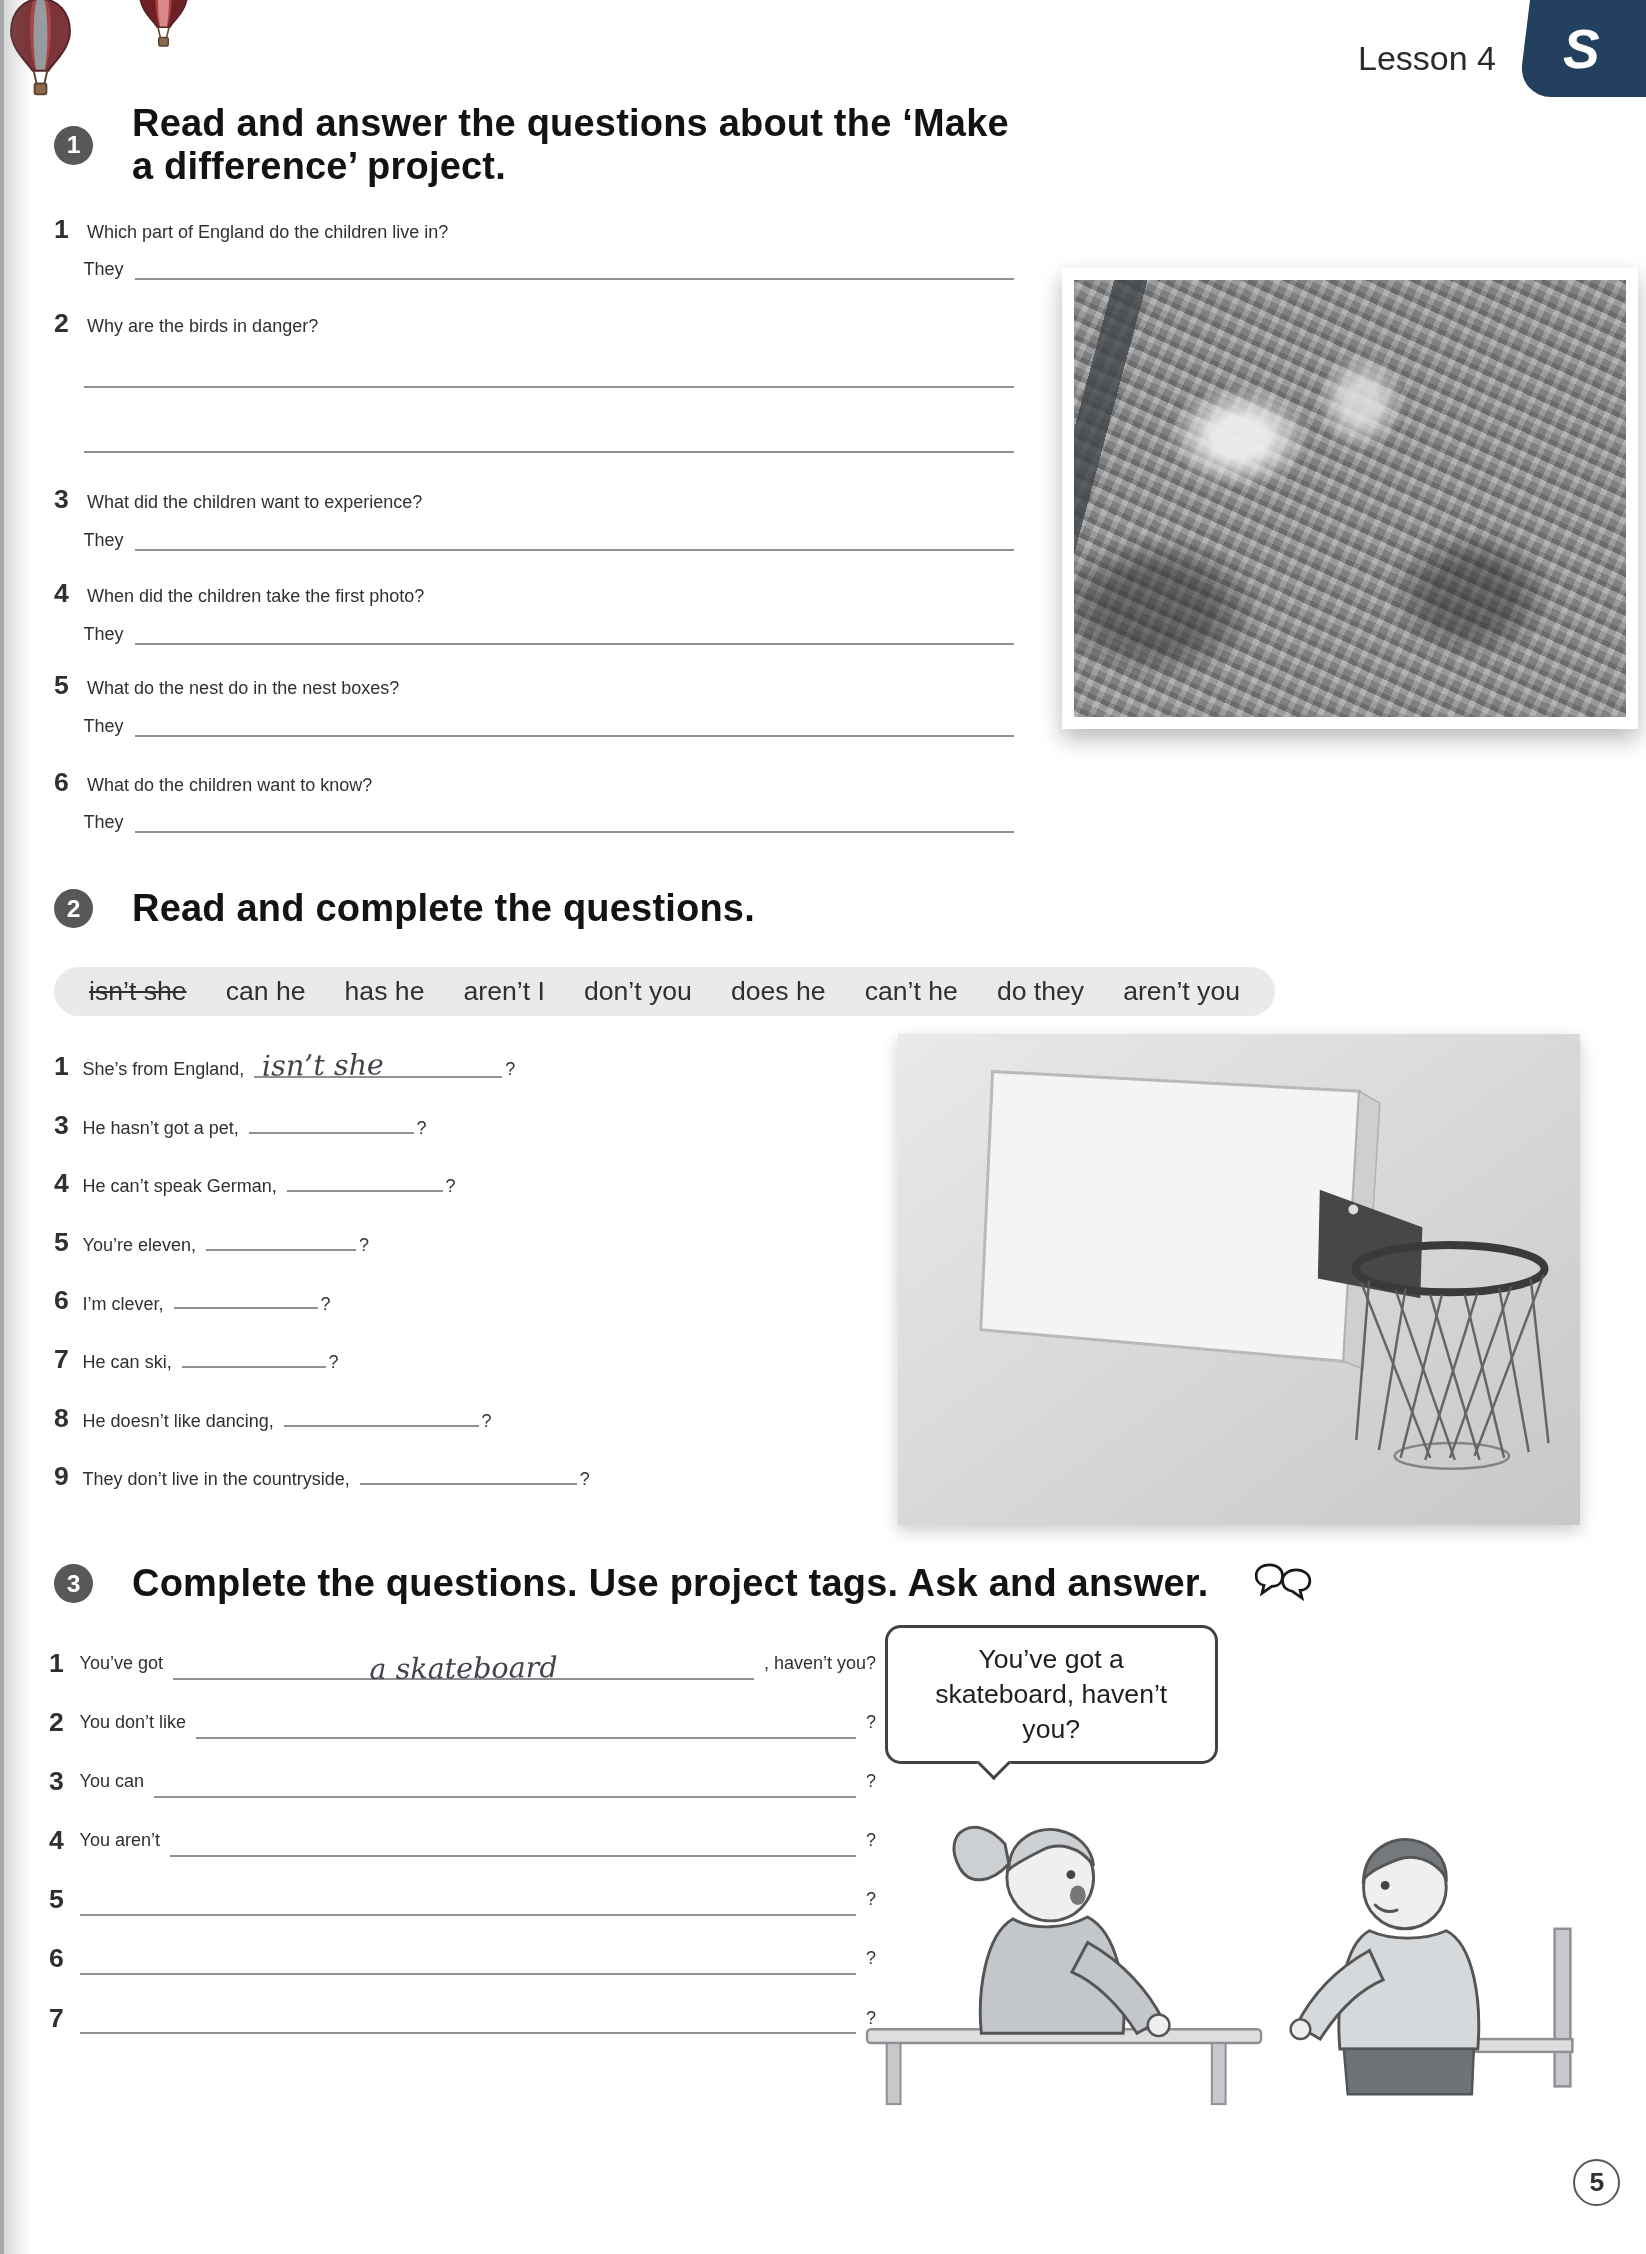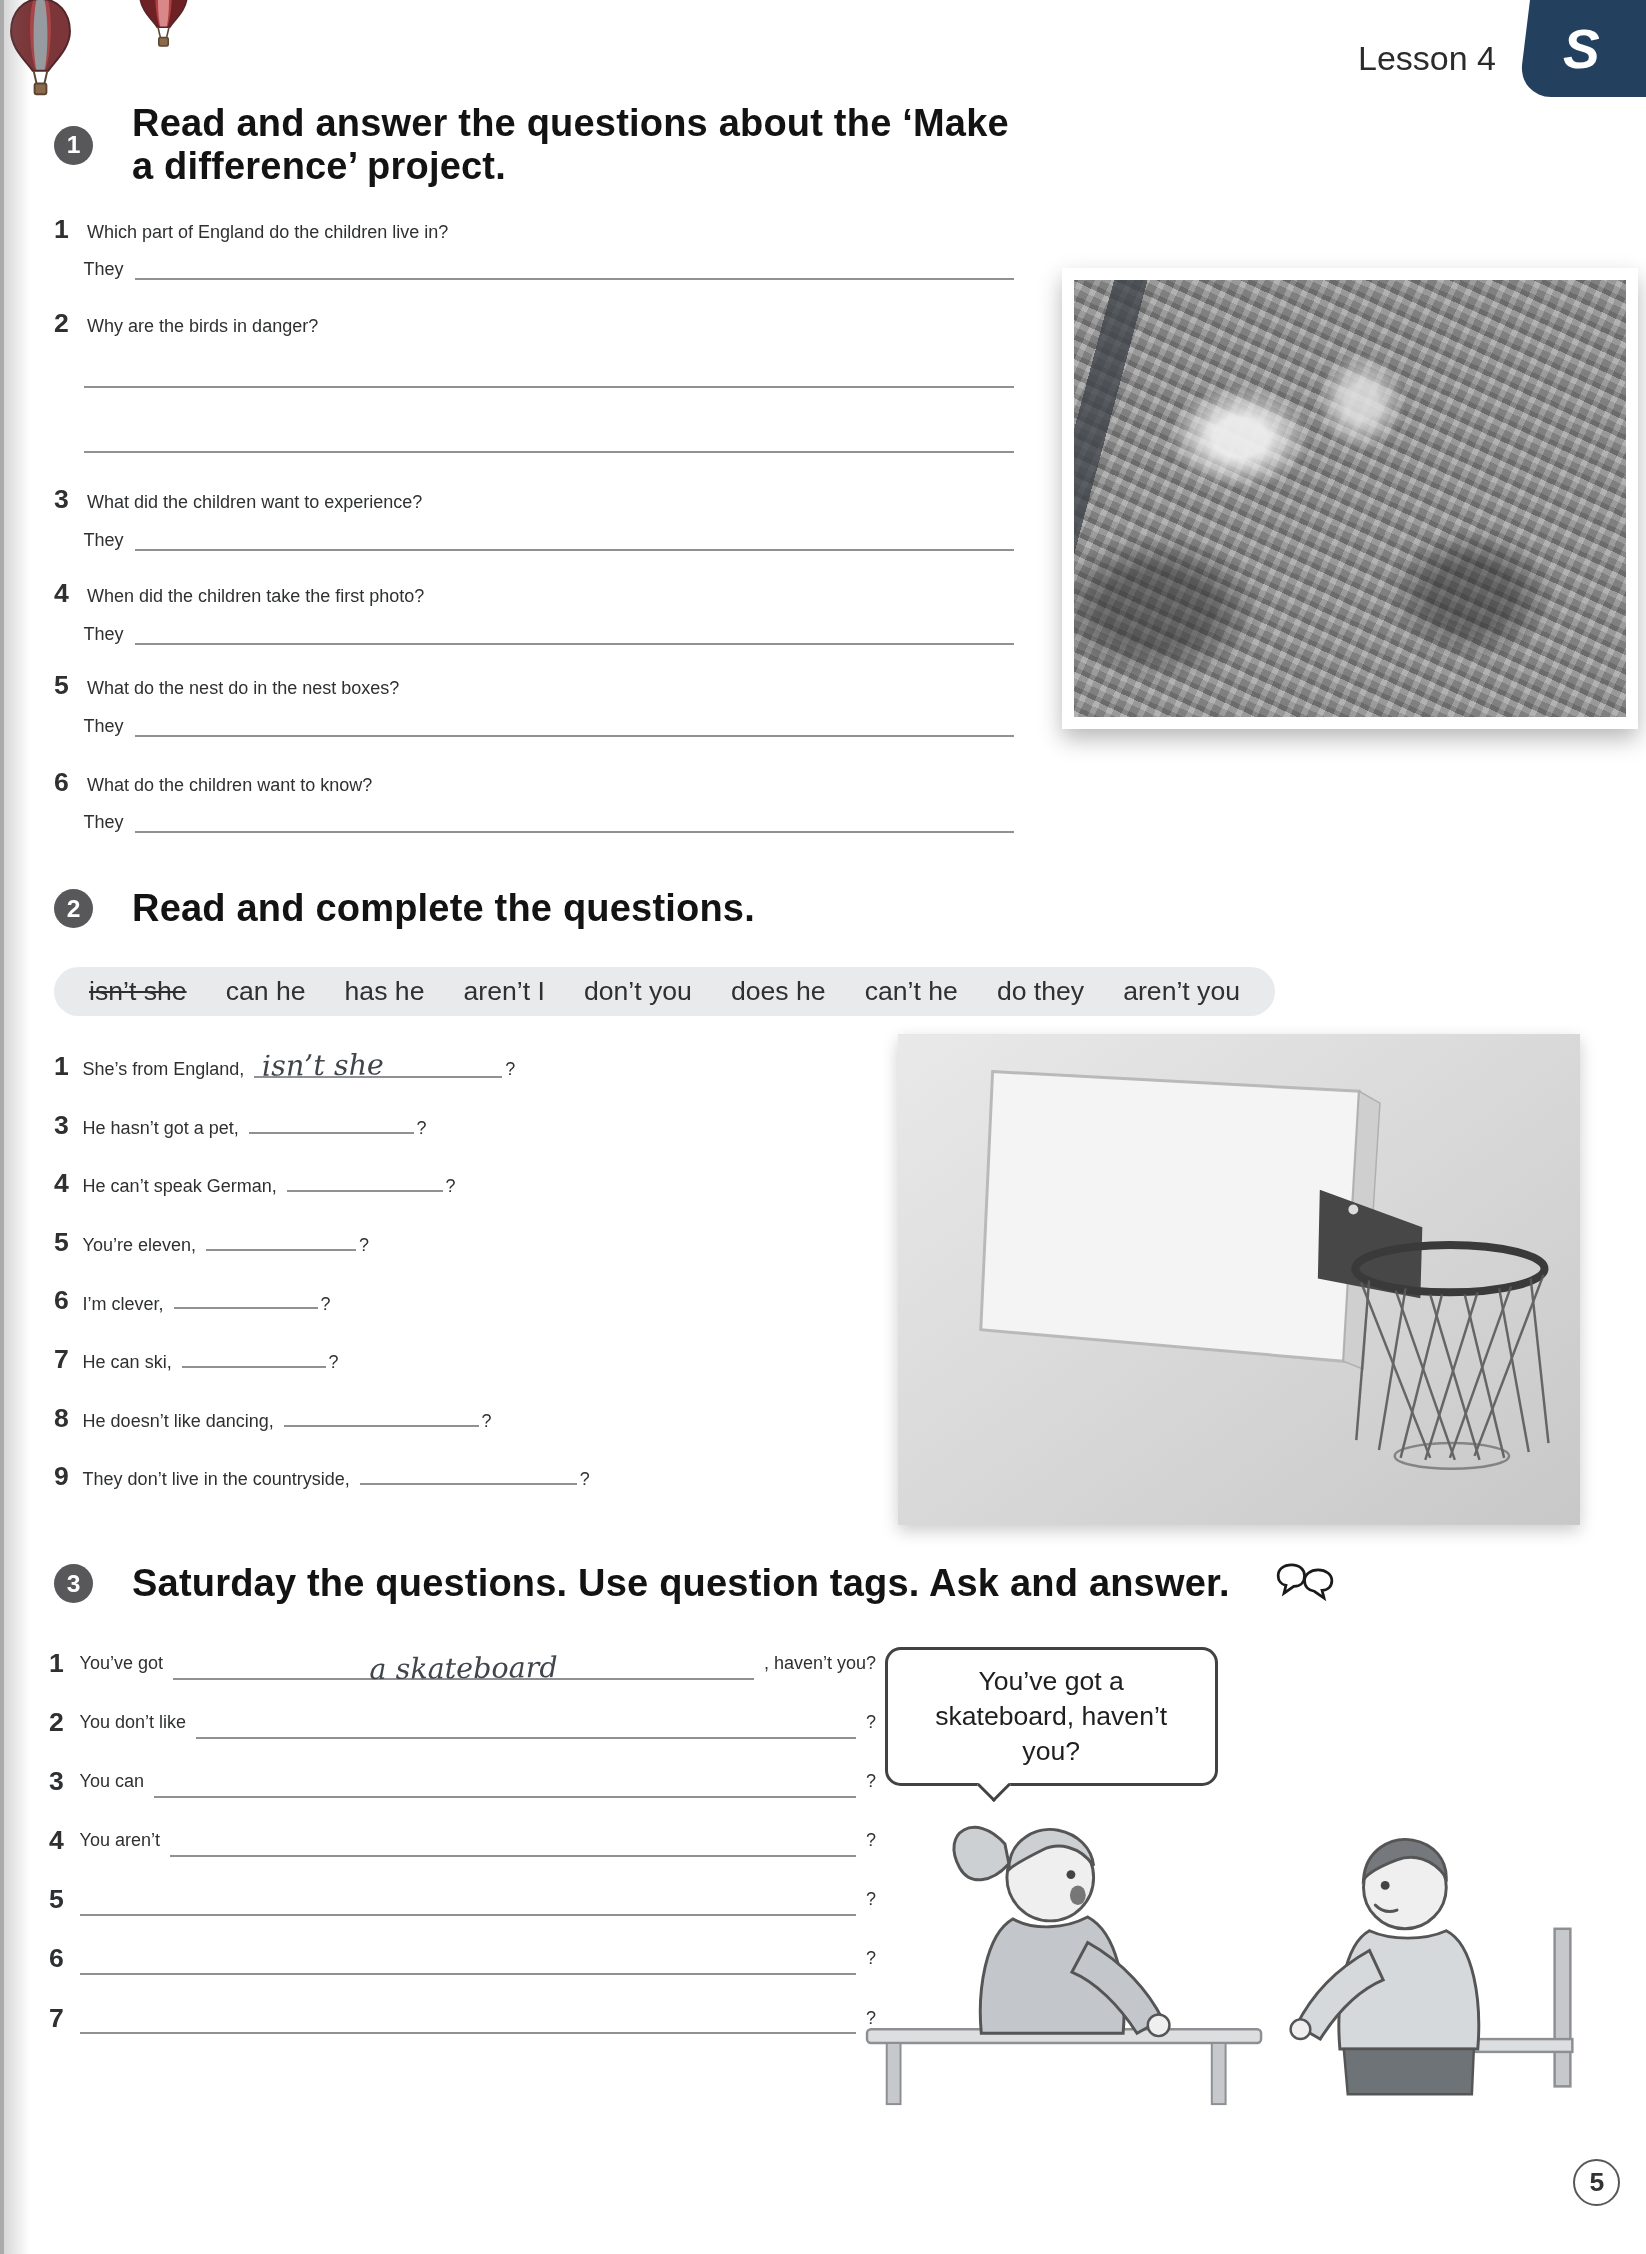--- a/index.html
+++ b/index.html
@@ -103,21 +103,21 @@
   .q3row { display: flex; align-items: flex-end; gap: 9.9px; margin-bottom: 26.6px; font-size: 26.6px; line-height: 32.5px; }
   .q3row .qn { margin-right: 5.9px; }
   .q3row .hand { width: 100%; text-align: center; }
 
   
   .cartoon { position: absolute; left: 865px; top: 1614px; width: 737px; height: 497px; }
   .bubble {
     position: absolute; background: #fff; border: 3px solid #424242; border-radius: 15.8px;
     padding: 13.8px 17.7px; font-size: 26.6px; line-height: 1.32; text-align: center; color: #1f1f1f;
   }
-  .bubble-left { left: 19.7px; top: 33px; width: 333px; }
+  .bubble-left { left: 19.7px; top: 11px; width: 333px; }
   .bubble-right { left: 402px; top: 51px; width: 258px; }
   .tail {
     position: absolute; bottom: -13.8px; width: 23.6px; height: 23.6px; background: #fff;
     border-right: 3px solid #424242; border-bottom: 3px solid #424242; transform: rotate(45deg);
   }
   .tail-l { left: 94px; }
   .tail-r { left: 61px; }
   .scene { position: absolute; left: 0; top: 167px; }
 
   
@@ -298,21 +298,21 @@
         <path d="M552 264 L510 430"></path>
           <path d="M515 258 L488 422"></path>
           <path d="M478 250 L465 412"></path>
         <ellipse cx="562" cy="428" rx="58" ry="13" opacity="0.7"></ellipse>
       </g>
     </svg>
   </div>
 
   <div class="ex3-head">
     <div class="badge">3</div>
-    <div class="ex-title">Saturday the questions. Use question tags. Ask and answer.</div>
+    <div class="ex-title">Complete the questions. Use project tags. Ask and answer.</div>
     <span class="speak-icon">
       <svg width="61" height="41" viewBox="0 0 62 42">
         <path d="M17 4 C8 4 3 9 3 15 C3 20 6 24 11 25 L9 33 L19 26 C27 26 30 21 30 15 C30 9 25 4 17 4 Z" fill="#fff" stroke="#1a1a1a" stroke-width="2.8"></path>
         <path d="M44 9 C52 9 58 14 58 20 C58 26 54 30 48 30 L50 38 L40 31 C34 30 30 26 30 20 C30 14 36 9 44 9 Z" fill="#fff" stroke="#1a1a1a" stroke-width="2.8"></path>
       </svg>
     </span>
   </div>
 
   <div class="ex3-list">
     <div class="q3row">

